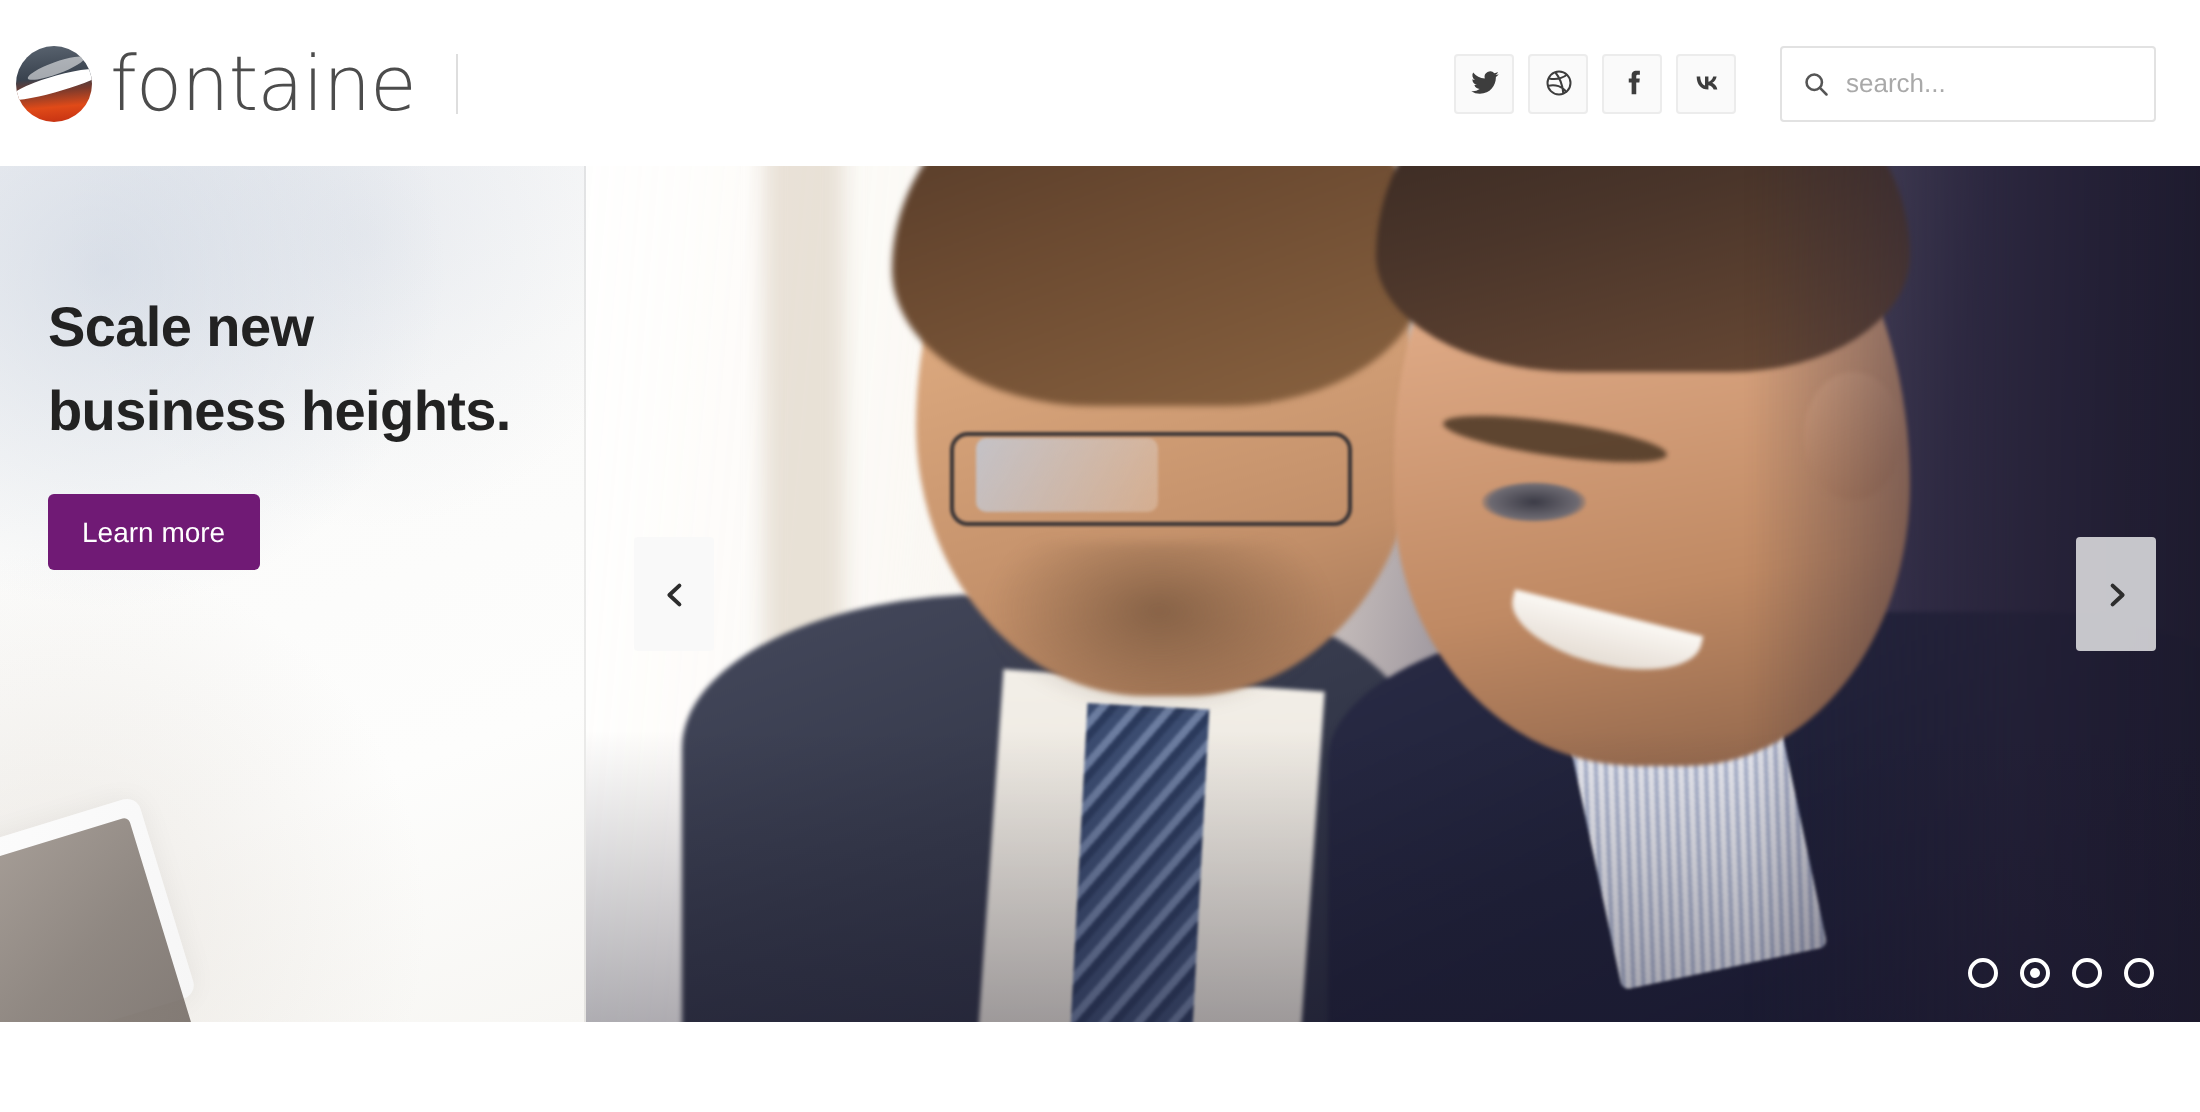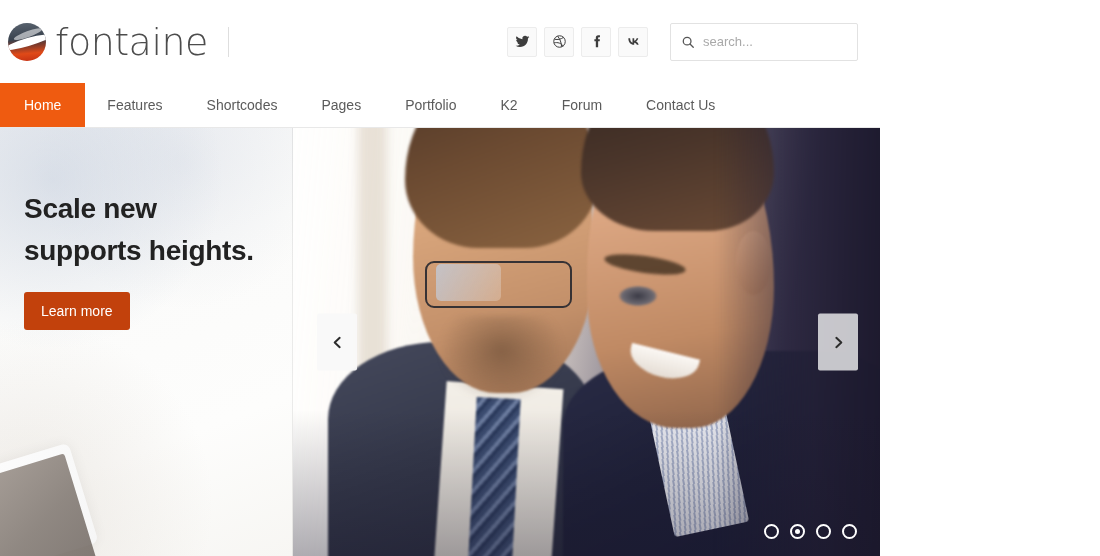--- a/index.html
+++ b/index.html
@@ -2,21 +2,21 @@
 <html><head>
 <meta charset="utf-8">
 <style>
   * { box-sizing: border-box; margin: 0; padding: 0; }
   html, body {
     width: 1100px; height: 556px;
     overflow: hidden;
     font-family: "Liberation Sans", sans-serif;
     background: #ffffff;
   }
-  .page { position: relative; width: 880px; height: 556px; overflow: hidden; background:#fff; }
+  .page { position: relative; width: 1100px; height: 556px; overflow: hidden; background:#fff; }
 
   
   .header {
     position: relative;
     height: 83px;
     background: #ffffff;
     display: flex;
     align-items: center;
     padding: 0 22px 0 8px;
   }
@@ -142,21 +142,21 @@
   }
   .hero-desc {
     margin-top: 18px;
     font-size: 14px; line-height: 27px;
     color: #4e4e4e;
     width: 245px;
   }
   .hero-btn {
     margin-top: 20px;
     display:inline-block;
-    background:#c2410c;
+    background:#701a75;
     color:#fff; font-size:14px;
     padding: 11px 17px;
     border:0; border-radius: 3px;
     font-family:"Liberation Sans", sans-serif;
     cursor:pointer;
   }
 
   
   .hero-photo { position:absolute; left:293px; top:0; right:0; height:100%; overflow:hidden;
     background:#2c2a3d; }
@@ -363,30 +363,20 @@
           <svg width="14" height="14" viewBox="0 0 24 24" fill="none" stroke="currentColor" stroke-width="2.2" stroke-linecap="round">
               <circle cx="10.5" cy="10.5" r="6.6"></circle>
               <path d="M15.4 15.4 21 21"></path>
             </svg>
         </span>
         <input class="search-field" type="text" placeholder="search..." style="">
       </div>
     </div>
   </div>
 
-  <div class="nav">
-    <div class="nav-item active">Home</div>
-    <div class="nav-item">Features</div>
-    <div class="nav-item">Shortcodes</div>
-    <div class="nav-item">Pages</div>
-    <div class="nav-item">Portfolio</div>
-    <div class="nav-item">K2</div>
-    <div class="nav-item">Forum</div>
-    <div class="nav-item">Contact Us</div>
-  </div>
 
   <div class="hero">
 
     <div class="hero-photo">
       <div class="ph-bg"></div>
       <div class="ph-window"></div>
       <div class="ph-window-bar"></div>
       <div class="ph-warm"></div>
 
       <div class="manA-suit"></div>
@@ -408,21 +398,21 @@
 
       <div class="ph-dark-right"></div>
       <div class="ph-bottom-shade"></div>
     </div>
 
     <div class="hero-left">
       <div class="laptop"></div>
     </div>
 
     <div class="hero-copy">
-      <div class="hero-title">Scale new supports heights.</div>
+      <div class="hero-title">Scale new business heights.</div>
       <button class="hero-btn">Learn more</button>
     </div>
 
     <div class="arrow arrow-prev">
       <span>
         <svg width="15" height="22" viewBox="0 0 24 24" fill="none" stroke="currentColor" stroke-width="3.2" stroke-linecap="round" stroke-linejoin="round">
             <path d="M15.5 4.5 7.5 12l8 7.5"></path>
           </svg>
       </span>
     </div>

